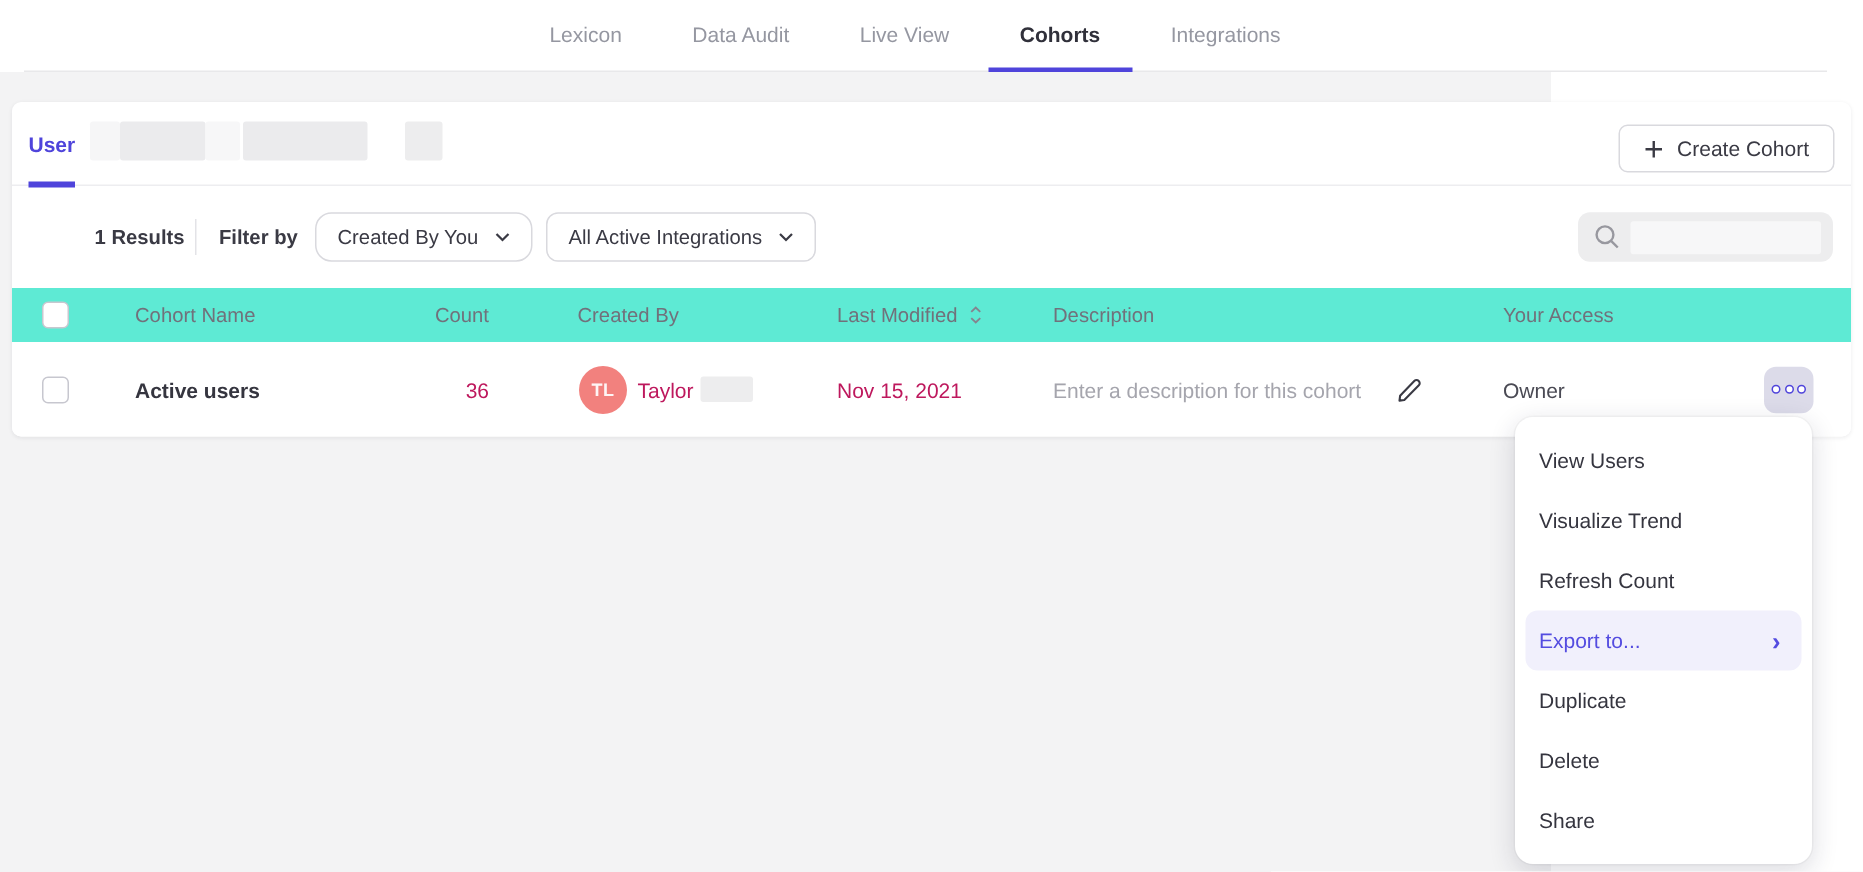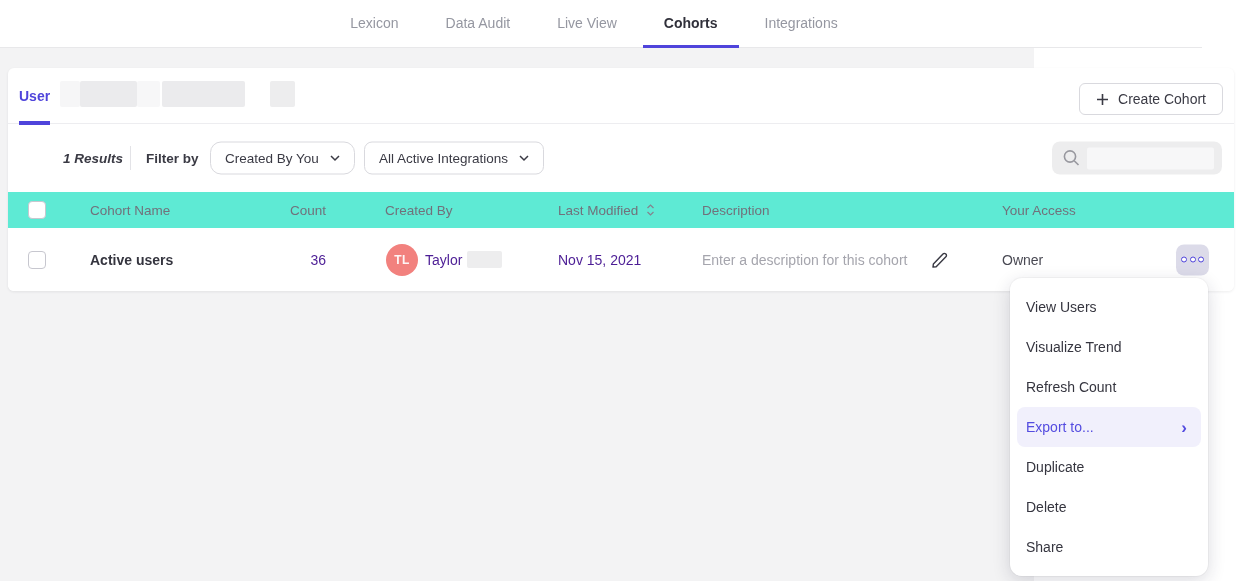--- a/index.html
+++ b/index.html
@@ -1,57 +1,57 @@
 <!DOCTYPE html>
 <html><head>
 <meta charset="utf-8">
 <style>
   * { margin:0; padding:0; box-sizing:border-box; }
   html,body { width:1242px; height:581px; font-family:"Liberation Sans", sans-serif; background:#fff; overflow:hidden; }
   .screen { position:relative; width:1242px; height:581px; }
 
   
-  .topnav { position:absolute; left:0; top:0; width:1202px; height:48px; background:#fff; border-bottom:1px solid #e8e8ea; }
+  .topnav { position:absolute; left:16px; top:0; width:1202px; height:48px; background:#fff; border-bottom:1px solid #e8e8ea; }
   .navtabs { height:48px; display:flex; justify-content:center; gap:5px; transform:translateX(-7px); }
   .navtab { position:relative; height:48px; line-height:47px; padding:0 21px; font-size:14px; color:#9597a1; cursor:pointer; white-space:nowrap; }
   .navtab.active { color:#30303a; font-weight:600; }
   .navtab.active::after { content:""; position:absolute; left:0; right:0; bottom:-1px; height:4px; background:#4f44db; }
 
   
   .page { position:absolute; left:0; top:48px; width:1034px; height:533px; background:#f3f3f4; }
 
   
   .card { position:absolute; left:8px; top:20px; width:1226px; height:223px; background:#fff; border-radius:6px; box-shadow:0 1px 3px rgba(20,20,40,.08); }
   .cardtabs { position:relative; height:56px; border-bottom:1px solid #ededf0; }
   .usertab { position:absolute; left:11px; top:0; height:56px; line-height:56px; font-size:14px; font-weight:600; color:#4f44db; cursor:pointer; }
   .usertab::after { content:""; position:absolute; left:0; right:0; bottom:-1px; height:4px; background:#4f44db; }
   .redact { position:absolute; border-radius:2px; }
   .create-btn { position:absolute; right:11px; top:15px; height:32px; display:inline-flex; align-items:center; gap:9px; padding:0 16px; background:#fff; border:1px solid #d9d9de; border-radius:6px; font-size:14px; color:#3a3a44; cursor:pointer; font-family:inherit; }
 
   
   .filterrow { position:relative; height:68px; }
   .f-abs { position:absolute; top:50%; transform:translateY(-50%); }
-  .results { left:55px; font-size:13.5px; font-weight:600; color:#3a3a44;font-style:italic; }
+  .results { left:55px; font-size:13.5px; font-weight:600; color:#3a3a44; }
   .vdivider { left:122px; width:1px; height:24px; background:#e3e3e7; }
   .filterby { left:138px; font-size:13.5px; font-weight:600; color:#3a3a44; }
   .pill { height:33px; display:inline-flex; align-items:center; gap:11px; padding:0 14px; border:1px solid #d9d9de; border-radius:8px; background:#fff; font-size:13.5px; color:#3a3a44; cursor:pointer; font-family:inherit; }
   .pill1 { left:202px;border-radius:11px; }
   .pill2 { left:356px; }
   .search { left:1044px; width:170px; height:33px; background:#ededee; border-radius:8px; display:flex; align-items:center; padding:0 8px 0 10px; cursor:text; }
   .search .redact { position:static; width:130px; height:22px; background:#f7f7f8; margin-left:6px; }
 
   
   .thead { position:relative; height:36px; background:#5eead4; }
   .trow  { position:relative; height:63px; background:#fff; border-radius:0 0 6px 6px; }
   .cell { position:absolute; top:50%; transform:translateY(-50%); white-space:nowrap; }
   .hlabel { font-size:13.5px; font-weight:500; color:#71717b; }
   .checkbox { position:absolute; left:20px; top:50%; transform:translateY(-50%); width:18px; height:18px; border:1.5px solid #c7c7cf; border-radius:4px; background:#fff; cursor:pointer; }
   .count-box { left:270px; width:48px; text-align:right; }
   .name { font-size:14px; font-weight:600; color:#35353f; }
-  .body-txt { font-size:14px; color:#4c1d95; }
+  .body-txt { font-size:14px; color:#be185d; }
   .avatar { position:absolute; left:378px; top:50%; transform:translateY(-50%); width:32px; height:32px; border-radius:50%; background:#f2817e; color:rgba(255,255,255,.92); font-size:12px; font-weight:700; display:flex; align-items:center; justify-content:center; letter-spacing:.3px; }
   .placeholder { font-size:14px; color:#a5a5ad; cursor:text; }
   .pencil { position:absolute; left:921px; top:50%; transform:translateY(-50%); cursor:pointer; display:flex; }
   .more-btn { position:absolute; left:1168px; top:50%; transform:translateY(-50%); width:33px; height:31px; background:#dcdbe9; border:none; border-radius:8px; display:flex; align-items:center; justify-content:center; gap:2.5px; cursor:pointer; }
   .dot { width:6px; height:6px; border:1.6px solid #4f44db; border-radius:50%; background:#fff; }
 
   
   .menu { position:absolute; left:1010px; top:230px; width:198px; background:#fff; border-radius:12px; box-shadow:0 5px 18px rgba(30,30,60,.16), 0 0 0 1px rgba(0,0,0,.03); padding:9px 0; z-index:30; }
   .menu-item { height:40px; display:flex; align-items:center; padding:0 16px; font-size:14px; color:#35353f; cursor:pointer; }
   .menu-item.hl { margin:0 7px; padding:0 14px 0 9px; border-radius:8px; background:#f1f0fc; color:#544ce0; justify-content:space-between; }

